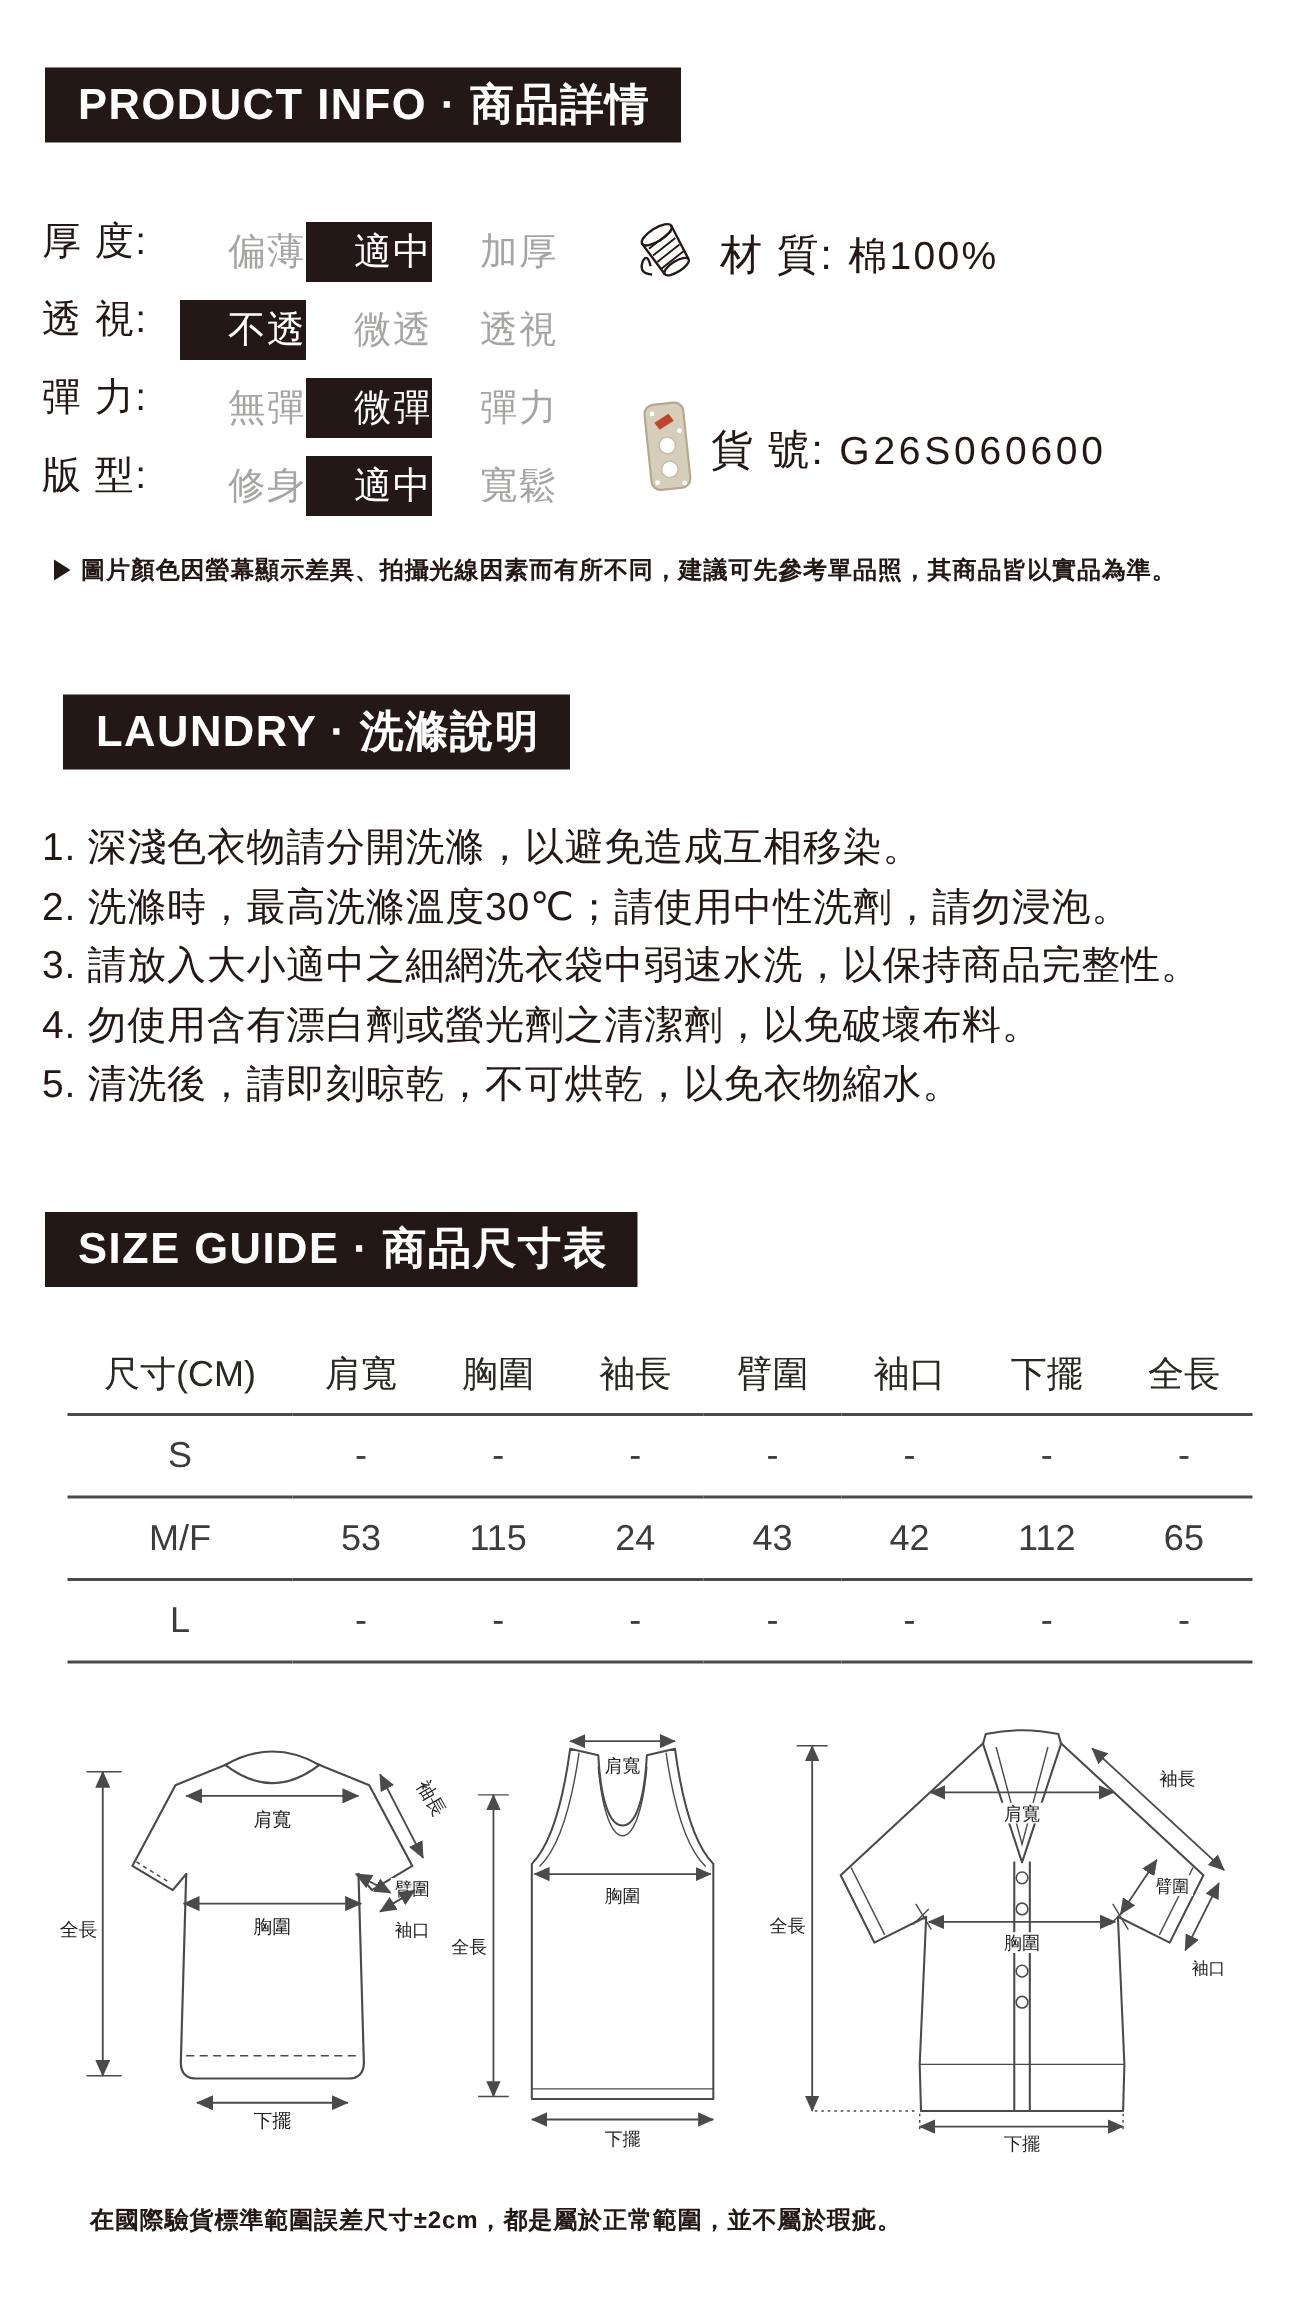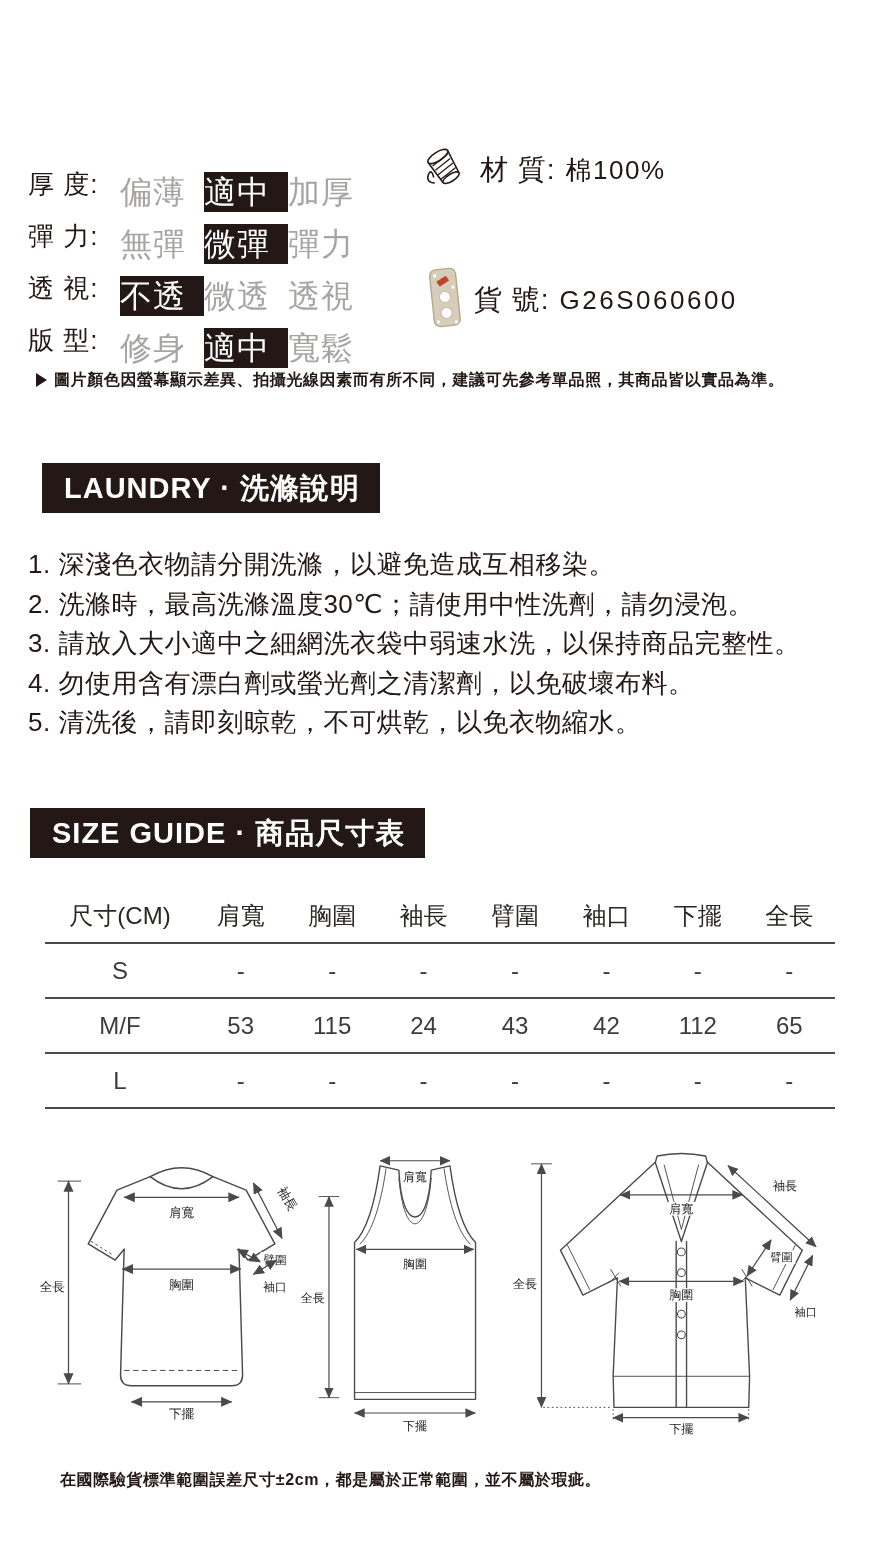--- a/index.html
+++ b/index.html
@@ -7,25 +7,25 @@
     position:relative;width:875px;height:1545px;background:#fff;overflow:hidden;
     font-family:"Liberation Sans","DejaVu Sans",sans-serif;color:#231815;
   }
   
   .hdr-box{
     position:absolute;background:#231815;color:#fff;font-weight:bold;
     font-size:29px;letter-spacing:1px;line-height:50px;height:50px;
     padding:0 20px 0 22px;white-space:nowrap;
   }
   
-  .attrs{position:absolute;left:28px;top:164px;}
+  .attrs{position:absolute;left:28px;top:140px;}
   .attr-row{display:flex;align-items:center;height:40px;margin-bottom:12px;}
   .attr-label{width:92px;font-size:26px;letter-spacing:1px;color:#231815;font-weight:500;white-space:nowrap;}
-  .attr-opt{display:inline-block;width:84px;height:40px;line-height:40px;text-align:left;
-    font-size:32px;color:#a7a5a3;letter-spacing:1px;margin-top:16px;}
+  .attr-opt{display:inline-block;width:84px;height:40px;line-height:40px;text-align:right;
+    font-size:25px;color:#a7a5a3;letter-spacing:1px;margin-top:16px;}
   .attr-opt.sel{background:#231815;color:#fff;font-weight:500;}
   
   .fact-row{position:absolute;display:flex;align-items:center;}
   .fact-label{font-size:28px;letter-spacing:1px;font-weight:500;margin:0 10px 0 10px;white-space:nowrap;}
   .fact-value{font-size:26px;letter-spacing:1.5px;color:#231815;white-space:nowrap;}
   
   .note-line{position:absolute;display:flex;align-items:flex-start;font-size:16px;font-weight:bold;
     letter-spacing:0.6px;color:#231815;white-space:nowrap;}
   .tri{display:inline-block;width:0;height:0;border-top:7px solid transparent;
     border-bottom:7px solid transparent;border-left:11px solid #231815;margin:3px 7px 0 0;flex:0 0 auto;}
@@ -52,39 +52,40 @@
 <div class="page">
 
   <svg width="0" height="0" style="position:absolute" aria-hidden="true">
     <defs>
       <marker id="ah" markerWidth="9" markerHeight="8" refX="8.5" refY="4" orient="auto-start-reverse">
         <path d="M0,0 L9,4 L0,8 z" fill="#4a4a4a"></path>
       </marker>
     </defs>
   </svg>
 
+  <div class="hdr-box" style="left:30px;top:45px;">PRODUCT INFO · 商品詳情</div>
 
   <div class="attrs">
       <div class="attr-row">
         <span class="attr-label">厚 度:</span>
         <span class="attr-opt">偏薄</span>
         <span class="attr-opt sel">適中</span>
         <span class="attr-opt">加厚</span>
       </div>
       <div class="attr-row">
+        <span class="attr-label">透 視:</span>
+        <span class="attr-opt sel">不透</span>
+        <span class="attr-opt">微透</span>
+        <span class="attr-opt">透視</span>
+      </div>
+      <div class="attr-row">
         <span class="attr-label">彈 力:</span>
         <span class="attr-opt">無彈</span>
         <span class="attr-opt sel">微彈</span>
         <span class="attr-opt">彈力</span>
-      </div>
-      <div class="attr-row">
-        <span class="attr-label">透 視:</span>
-        <span class="attr-opt sel">不透</span>
-        <span class="attr-opt">微透</span>
-        <span class="attr-opt">透視</span>
       </div>
       <div class="attr-row">
         <span class="attr-label">版 型:</span>
         <span class="attr-opt">修身</span>
         <span class="attr-opt sel">適中</span>
         <span class="attr-opt">寬鬆</span>
       </div>
     </div>
 
   <div class="fact-row" style="left:420px;top:146px;height:48px;">

